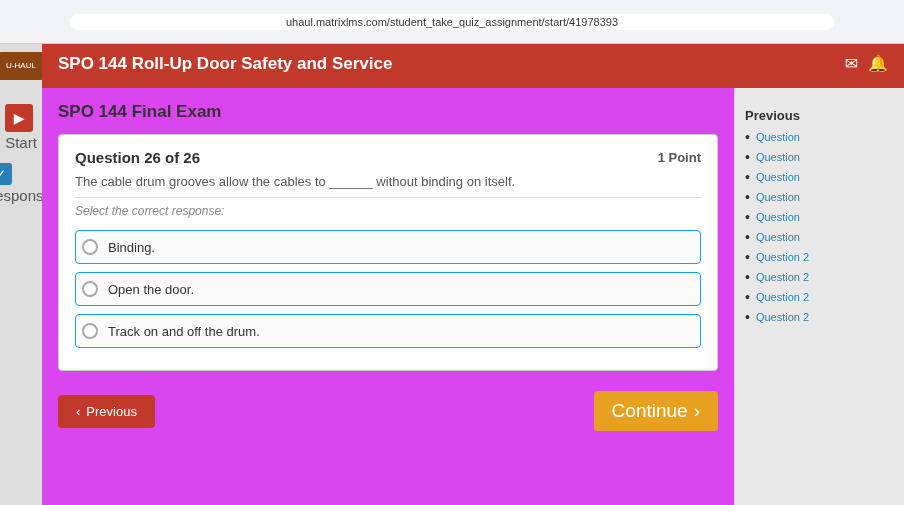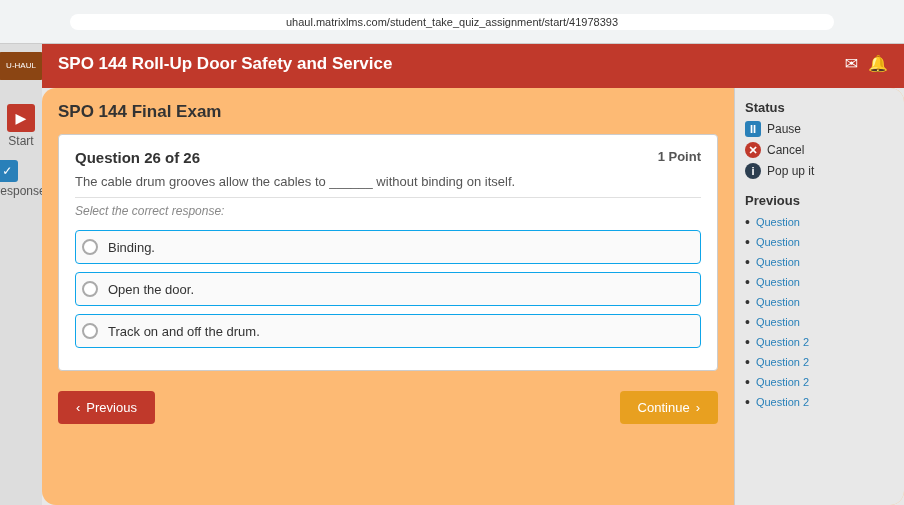--- a/index.html
+++ b/index.html
@@ -65,21 +65,21 @@
       display: flex;
       align-items: center;
       justify-content: center;
       border-radius: 3px;
       font-size: 14px;
       cursor: pointer;
       color: #555;
     }
     .sidebar-icon.active { background: #c0392b; color: #fff; }
     .sidebar-label {
-      font-size: 12px;
+      font-size: 15px;
       color: #555;
       text-align: center;
       margin-top: 2px;
     }
     .sidebar-check {
       background: #2980b9;
       color: #fff;
       width: 22px;
       height: 22px;
       display: flex;
@@ -118,23 +118,22 @@
     }
     .header-icon {
       font-size: 16px;
       cursor: pointer;
     }
 
     
     .page-content {
       display: flex;
       flex: 1;
-      background: #fdba74;
+      background: #d946ef;
       overflow: hidden;
-      border-radius: 14px;
     }
 
     
     .quiz-area {
       flex: 1;
       padding: 14px 16px;
       overflow-y: auto;
     }
 
     .exam-title {
@@ -148,20 +147,21 @@
       background: #fff;
       border: 1px solid #ccc;
       border-radius: 4px;
       padding: 14px 16px;
       margin-bottom: 10px;
     }
 
     .question-header {
       display: flex;
       justify-content: space-between;
+      align-items: center;
       margin-bottom: 8px;
     }
     .question-number {
       font-size: 15px;
       font-weight: 700;
       color: #333;
     }
     .question-points {
       font-size: 13px;
       color: #555;
@@ -225,21 +225,21 @@
       display: flex;
       align-items: center;
       gap: 6px;
     }
     .btn-continue {
       background: #e8a020;
       color: #fff;
       border: none;
       padding: 9px 18px;
       border-radius: 4px;
-      font-size: 13px;
+      font-size: 19px;
       cursor: pointer;
       display: flex;
       align-items: center;
       gap: 6px;
     }
 
     
     .right-panel {
       width: 170px;
       background: #e8e8e8;
@@ -373,36 +373,20 @@
           <button class="btn-continue">
             <span>Continue</span>
             <span>›</span>
           </button>
         </div>
 
       </div>
 
       <div class="right-panel">
 
-        <div class="status-section">
-          <div class="status-title">Status</div>
-
-          <div class="status-item">
-            <div class="status-icon pause">II</div>
-            <span>Pause</span>
-          </div>
-          <div class="status-item">
-            <div class="status-icon cancel">✕</div>
-            <span>Cancel</span>
-          </div>
-          <div class="status-item">
-            <div class="status-icon popup">i</div>
-            <span>Pop up it</span>
-          </div>
-        </div>
 
         <div class="questions-section">
           <div class="questions-title">Previous</div>
 
           <div class="question-link">
             <span class="question-bullet">•</span>
             <span>Question</span>
           </div>
           <div class="question-link">
             <span class="question-bullet">•</span>

